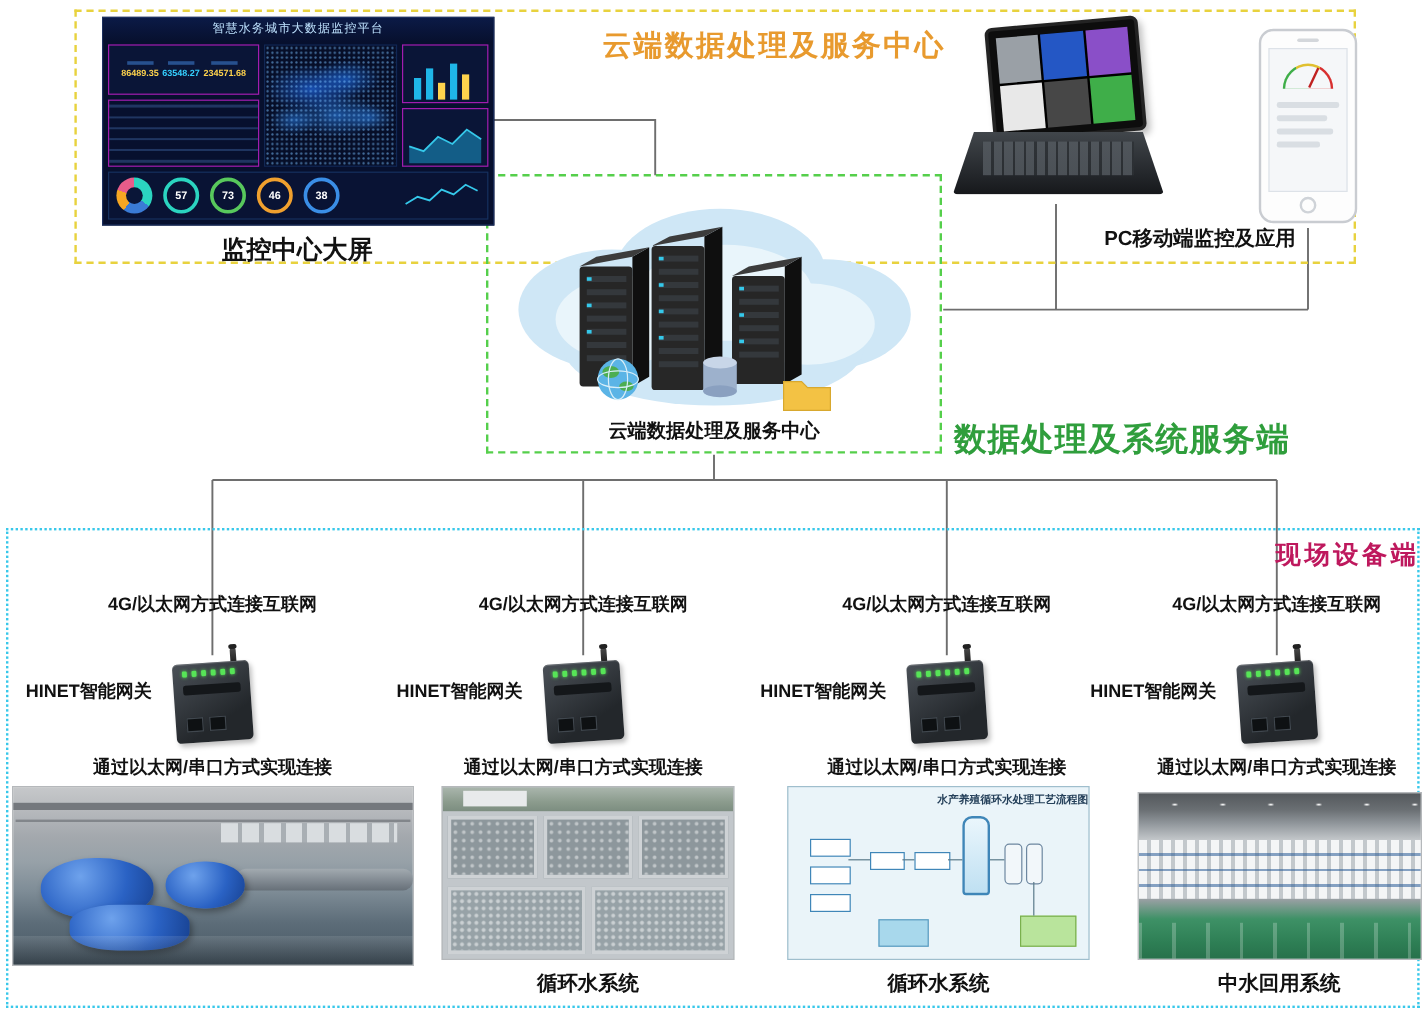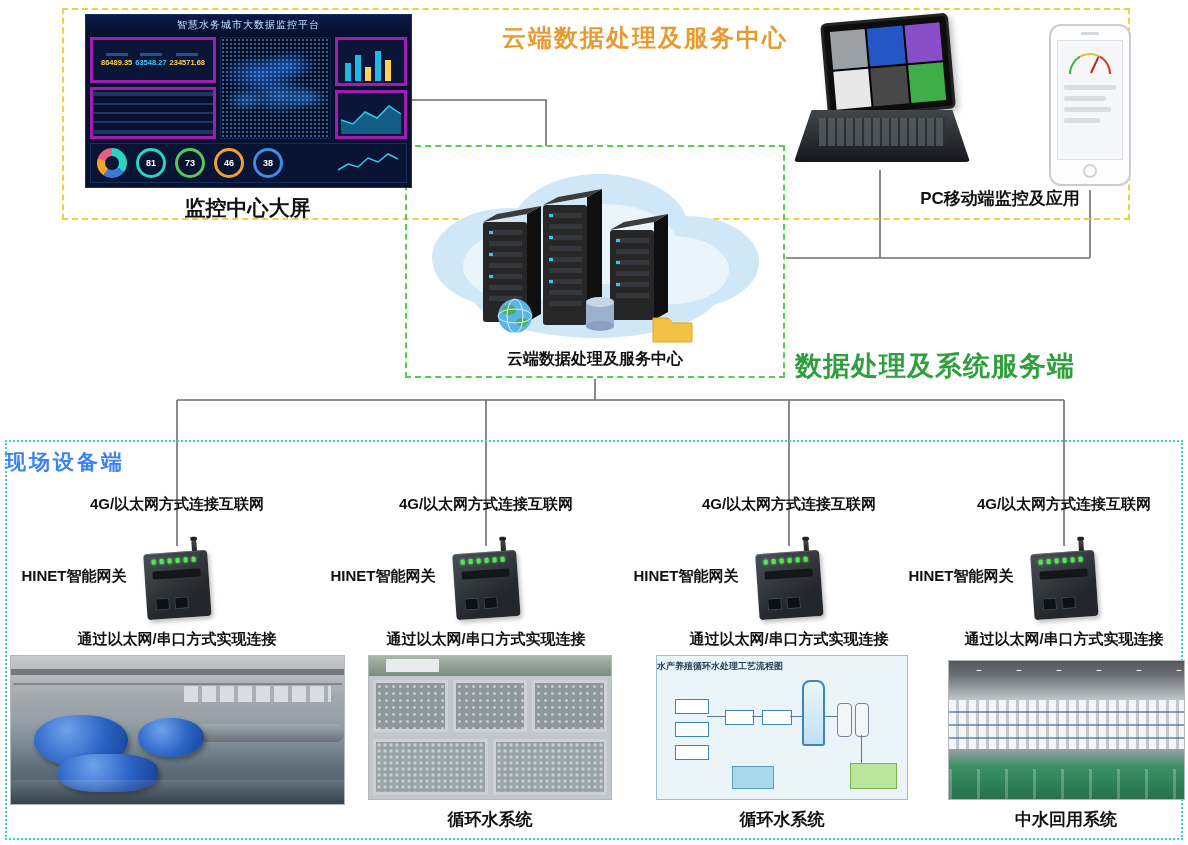--- a/index.html
+++ b/index.html
@@ -11,34 +11,34 @@
   .lines{position:absolute;left:0;top:0;width:1188px;height:845px;pointer-events:none;}
   .lines path{stroke:#6e6e6e;stroke-width:1.6;fill:none;}
 
   
   .zone{position:absolute;box-sizing:border-box;}
   .zone-monitor{left:62px;top:8px;width:1068px;height:212px;border:2px dashed #e8d23e;}
   .zone-cloud{left:405px;top:145px;width:380px;height:233px;border:2px dashed #55cf4b;}
   .zone-field{left:5px;top:440px;width:1178px;height:400px;border:2px dotted #38c8ea;}
   .zone-monitor-label{left:420px;top:22px;width:450px;text-align:center;font-size:24px;font-weight:bold;color:#e89a2e;letter-spacing:2px;}
   .zone-cloud-side-label{left:795px;top:348px;width:280px;font-size:27px;font-weight:bold;color:#2f9e3c;letter-spacing:1px;}
-  .zone-field-label{left:5px;top:448px;width:1178px;text-align:left;font-size:21px;font-weight:bold;color:#3b82f6;letter-spacing:3px;}
+  .zone-field-label{left:5px;top:448px;width:1178px;text-align:right;font-size:21px;font-weight:bold;color:#be185d;letter-spacing:3px;}
 
   .caption{font-weight:bold;color:#111;text-align:center;}
   .dash-caption{left:85px;top:194px;width:325px;font-size:21px;}
   .pcmobile-caption{left:855px;top:187px;width:290px;font-size:17px;}
   .cloud-caption{left:405px;top:349px;width:380px;font-size:16px;}
 
   
   .dash{left:85px;top:14px;width:325px;height:172px;background:#07102e;border:1px solid #1c2f5e;overflow:hidden;}
   .dash-header{height:20px;line-height:20px;text-align:center;color:#bfe3ff;font-size:10px;letter-spacing:1px;
                background:linear-gradient(#0b1a46,#07102e);white-space:nowrap;}
   .dash-body{position:absolute;left:4px;top:22px;right:4px;height:102px;display:flex;gap:4px;}
   .dash-left{width:126px;display:flex;flex-direction:column;gap:4px;}
-  .dash-panel{border:3px solid #a21caf;background:rgba(12,26,64,.55);}
+  .dash-panel{border:1px solid #a21caf;background:rgba(12,26,64,.55);}
   .dash-stats{height:40px;display:flex;gap:3px;align-items:center;justify-content:center;padding:0 2px;}
   .stat{display:flex;flex-direction:column;align-items:center;gap:3px;}
   .stat i{display:block;width:22px;height:3px;background:#27508e;}
   .stat b{font-size:7.5px;line-height:8px;}
   .stat.s0 b{color:#ffd34d;} .stat.s1 b{color:#35d0ff;} .stat.s2 b{color:#ffd34d;}
   .dash-rows{flex:1;background:repeating-linear-gradient(180deg,rgba(95,150,230,.28) 0 2px,transparent 2px 9px);
              background-origin:content-box;padding:4px;}
   .dash-map{flex:1;border:1px solid #112755;position:relative;overflow:hidden;
     background-image:
       radial-gradient(rgba(120,190,255,.55) .6px,transparent 1.3px),
@@ -130,21 +130,21 @@
   .photo2{left:368px;top:655px;width:244px;height:145px;background:#c2c7cb;}
   .p2-top{position:absolute;top:0;left:0;right:0;height:14%;background:linear-gradient(180deg,#aab6ad,#8c9c8e 60%,#7c8d80);}
   .p2-bldg{position:absolute;top:2%;left:7%;width:22%;height:9%;background:#e8eaeb;}
   .p2-row{position:absolute;left:1.5%;right:1.5%;display:flex;gap:5px;}
   .p2-r1{top:17%;height:36%;} .p2-r2{top:58%;height:39%;}
   .p2-tank{flex:1;border:3px solid #ced2d5;box-sizing:border-box;
     background:radial-gradient(rgba(255,255,255,.45) 1px,transparent 2px) 0 0/7px 7px,#8d979c;}
   .p2-r2 .p2-tank{background:radial-gradient(rgba(255,255,255,.5) 1px,transparent 2.2px) 0 0/6px 6px,#97a2a7;}
 
   .photo3{left:656px;top:655px;width:252px;height:145px;background:#eaf4f9;border:1px solid #9fbecd;}
-  .p3-title{position:absolute;top:4px;left:0;right:0;text-align:left;font-size:9px;font-weight:bold;color:#25405a;}
+  .p3-title{position:absolute;top:4px;left:0;right:0;text-align:right;font-size:9px;font-weight:bold;color:#25405a;}
   .p3-box{position:absolute;border:1px solid #3f86b8;background:#fff;}
   .p3-tank{position:absolute;left:58%;top:17%;width:9%;height:46%;border:2px solid #3f86b8;border-radius:8px 8px 3px 3px;
            background:linear-gradient(180deg,#eaf6fc,#bfe0f2);box-sizing:border-box;}
   .p3-cyl{position:absolute;width:5%;height:22%;border-radius:4px;border:1px solid #6d87a0;background:#f2f7fa;}
   .p3-pond-g{position:absolute;right:4%;bottom:7%;width:18%;height:17%;background:#b9e49c;border:1px solid #7ab04e;}
   .p3-pond-b{position:absolute;left:30%;bottom:7%;width:16%;height:15%;background:#a8d8ec;border:1px solid #5a9cc0;}
   .p3-line{position:absolute;background:#5a7a8a;}
 
   .photo4{left:948px;top:660px;width:237px;height:140px;
     background:linear-gradient(180deg,#54585c 0%,#6a6f73 10%,#8f959a 18%,#c2c6c9 28%,#d9dcde 40%,#c8cccf 54%,#9aa0a4 64%,#3e9166 76%,#2e7f55 90%,#27714b 100%);}
@@ -211,21 +211,21 @@
           <svg width="64" height="42">
             <polygon points="2,40 2,26 14,30 26,18 38,24 50,12 62,20 62,40" fill="rgba(31,182,232,.45)"></polygon>
             <polyline points="2,26 14,30 26,18 38,24 50,12 62,20" fill="none" stroke="#35c8ea" stroke-width="1.5"></polyline>
           </svg>
         </div>
       </div>
     </div>
     <div class="dash-bottom">
       <span class="donut"></span>
       <span class="gauge g0">
-          <span>81</span>
+          <span>57</span>
         </span>
       <span class="gauge g1">
           <span>73</span>
         </span>
       <span class="gauge g2">
           <span>46</span>
         </span>
       <span class="gauge g3">
           <span>38</span>
         </span>

